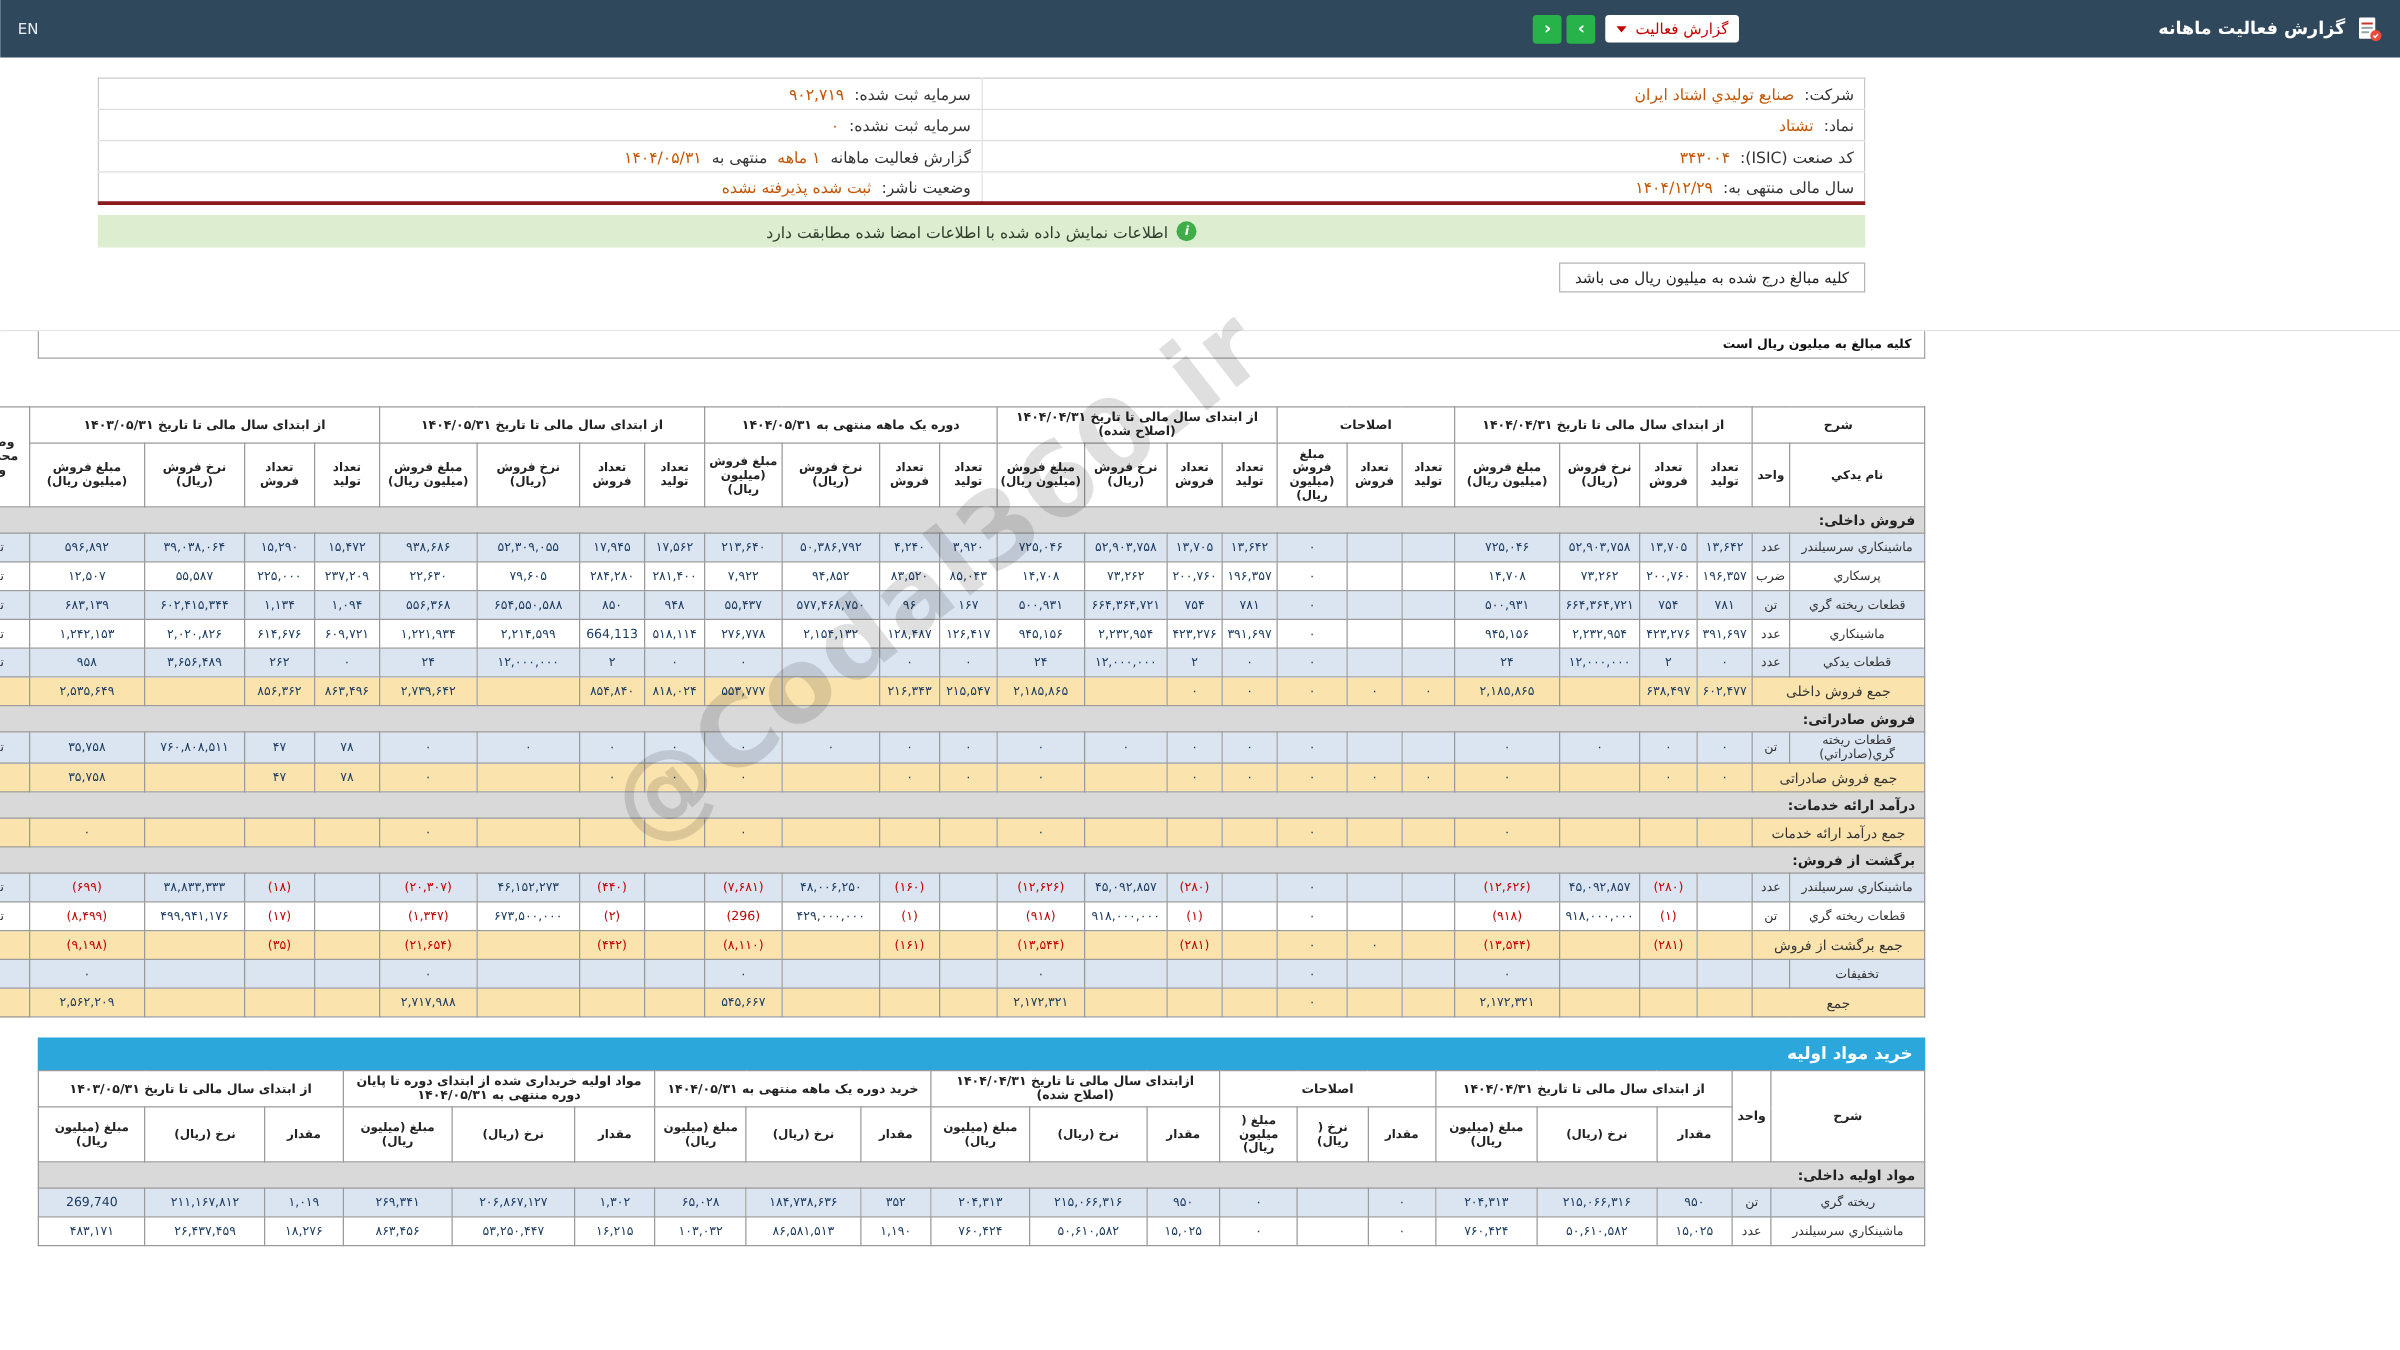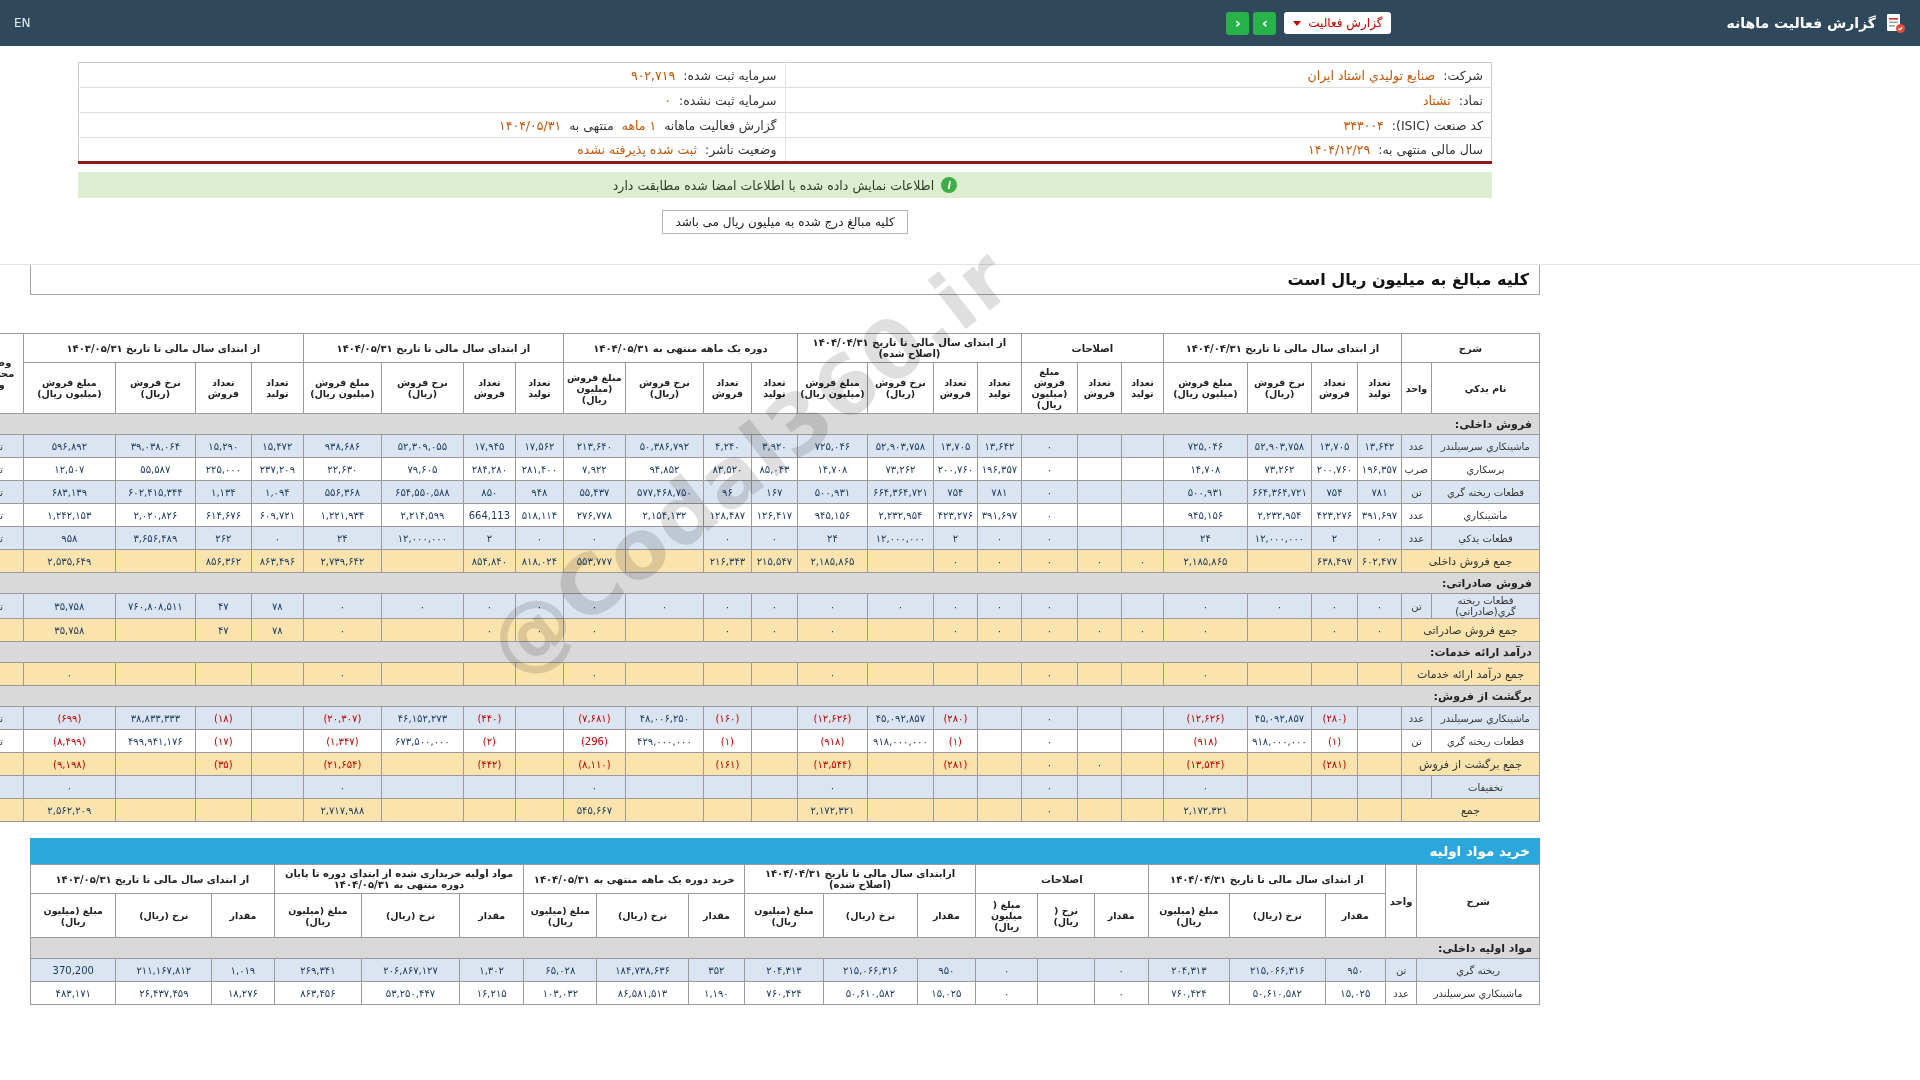--- a/index.html
+++ b/index.html
@@ -36,32 +36,32 @@
   .val { color:#c25608; margin-right:4px; margin-left:4px; }
   .val.link { cursor:pointer; }
 
   
   .notice { margin:8px 48px 0; background:#dcedd0; padding:5px 0; font-size:12.5px; color:#2f3b2a;
             display:flex; justify-content:center; align-items:center; gap:7px; }
   .info-icon { width:16px; height:16px; border-radius:50%; background:#3fae49; color:#fff; font-size:10px;
                font-weight:bold; font-style:italic; display:inline-flex; align-items:center; justify-content:center; }
 
   
-  .note-row { margin:12px 48px 0; text-align:center; }
+  .note-row { margin:12px 48px 0; text-align:right; }
   .note-box { display:inline-block; border:1px solid #b5b5b5; background:#fff; padding:4px 12px;
               font-size:12px; color:#222; }
 
   .divider { height:1px; background:#e3e3e3; margin-top:30px; width:100%; }
 
   
   .section-bar { background:#2ba7dc; color:#fff; font-weight:bold; font-size:13.5px; padding:5px 10px; }
   .bar1 { margin-top:26px; }
   .bar2 { margin-top:16px; }
   .table-subtitle { border:1px solid #a6a6a6; border-top:none; background:#fff; font-weight:bold;
-                    font-size:16px; padding:5px 10px; color:#111; }
+                    font-size:10px; padding:5px 10px; color:#111; }
   .gap { height:38px; }
 
   
   table.data-table { width:100%; border-collapse:collapse; table-layout:fixed; }
   .data-table th, .data-table td { border:1px solid #9a9a9a; vertical-align:middle; text-align:center; }
   .data-table thead th { font-size:9.5px; font-weight:bold; color:#222; background:#fff; padding:3px 2px; }
   .data-table thead th.group { font-size:10px; }
   .data-table thead tr.subrow th { height:44px; }
   .data-table tbody td { height:23px; padding:1px 3px; font-size:10px; }
   td.name { text-align:center; padding-right:5px; font-size:11px; color:#333; }
@@ -720,21 +720,21 @@
           <td class="num">۲۱۵,۰۶۶,۳۱۶</td>
           <td class="num">۲۰۴,۳۱۳</td>
           <td class="num">۳۵۲</td>
           <td class="num">۱۸۴,۷۳۸,۶۳۶</td>
           <td class="num">۶۵,۰۲۸</td>
           <td class="num">۱,۳۰۲</td>
           <td class="num">۲۰۶,۸۶۷,۱۲۷</td>
           <td class="num">۲۶۹,۳۴۱</td>
           <td class="num">۱,۰۱۹</td>
           <td class="num">۲۱۱,۱۶۷,۸۱۲</td>
-          <td class="num">370,200</td>
+          <td class="num">269,740</td>
         </tr>
         <tr class="row-data even">
           <td class="name">ماشینکاري سرسیلندر</td>
           <td class="unit">عدد</td>
           <td class="num">۱۵,۰۲۵</td>
           <td class="num">۵۰,۶۱۰,۵۸۲</td>
           <td class="num">۷۶۰,۴۲۴</td>
           <td class="num">۰</td>
           <td class="num"></td>
           <td class="num">۰</td>

